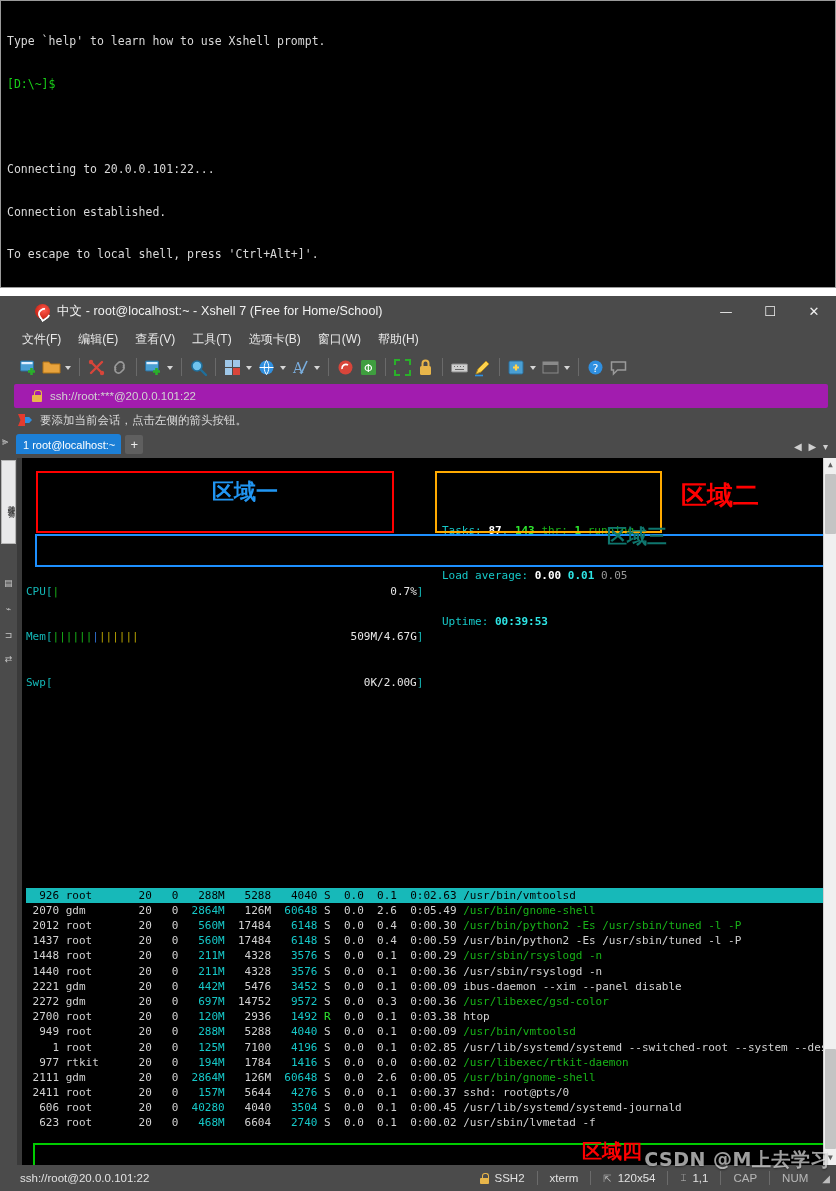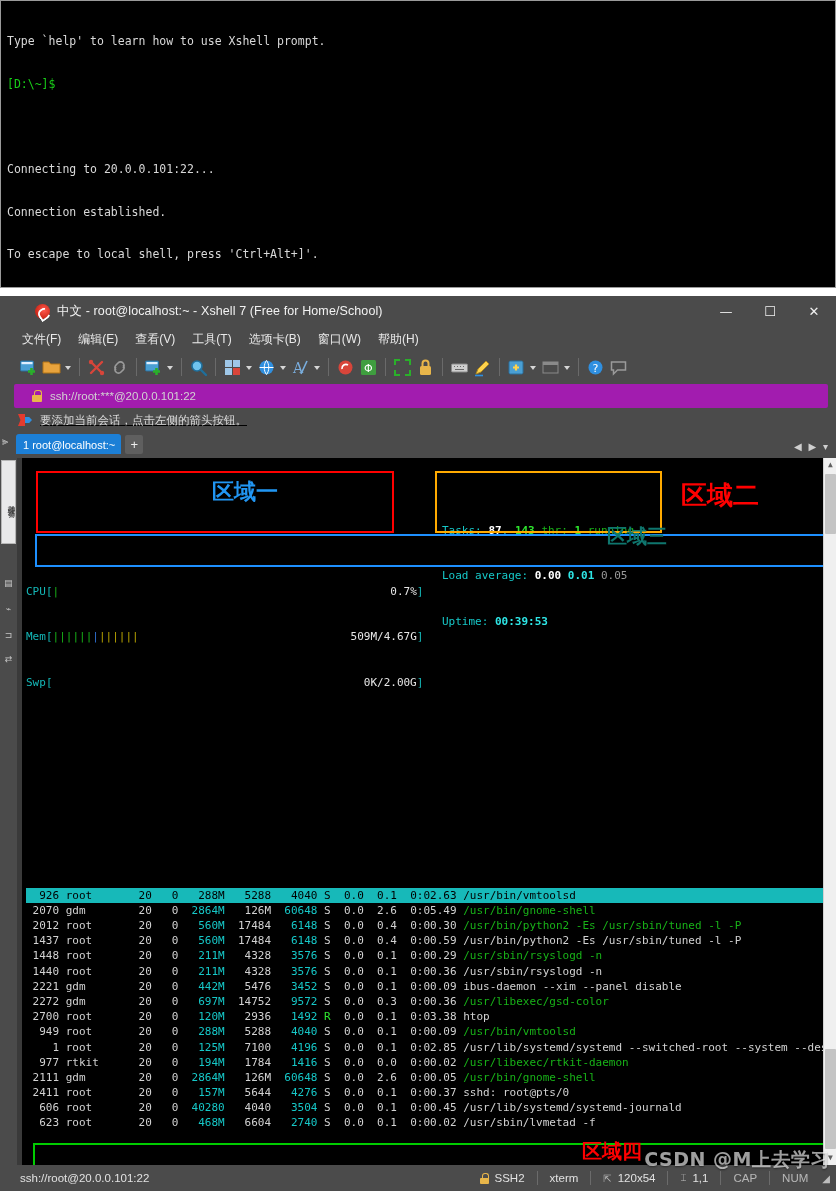--- a/index.html
+++ b/index.html
@@ -102,21 +102,21 @@
     content:""; position:absolute; left:0; bottom:0; width:10px; height:7px;
     background:#e8b64a; border-radius:1px;
   }
   .lock-ico::before {
     content:""; position:absolute; left:2px; top:0; width:6px; height:6px;
     border:1.5px solid #e8b64a; border-bottom:none; border-radius:3px 3px 0 0;
   }
   .addr-text { color: #d2d2d2; font-size: 11.5px; }
 
   .hint-row {
-    height: 24px; display: flex; align-items: center; padding-left: 18px; gap: 8px; text-decoration: underline;
+    height: 24px; display: flex; align-items: center; padding-left: 18px; gap: 8px;
   }
   .hint-ico {
     width: 14px; height: 12px; position: relative; flex: 0 0 auto;
   }
   .hint-ico::before {
     content:""; position:absolute; left:0; top:0; width:7px; height:12px;
     background:#e23b2e; clip-path: polygon(0 0,100% 0,100% 100%,0 100%,35% 50%);
   }
   .hint-ico::after {
     content:""; position:absolute; left:7px; top:3px; width:7px; height:6px;

